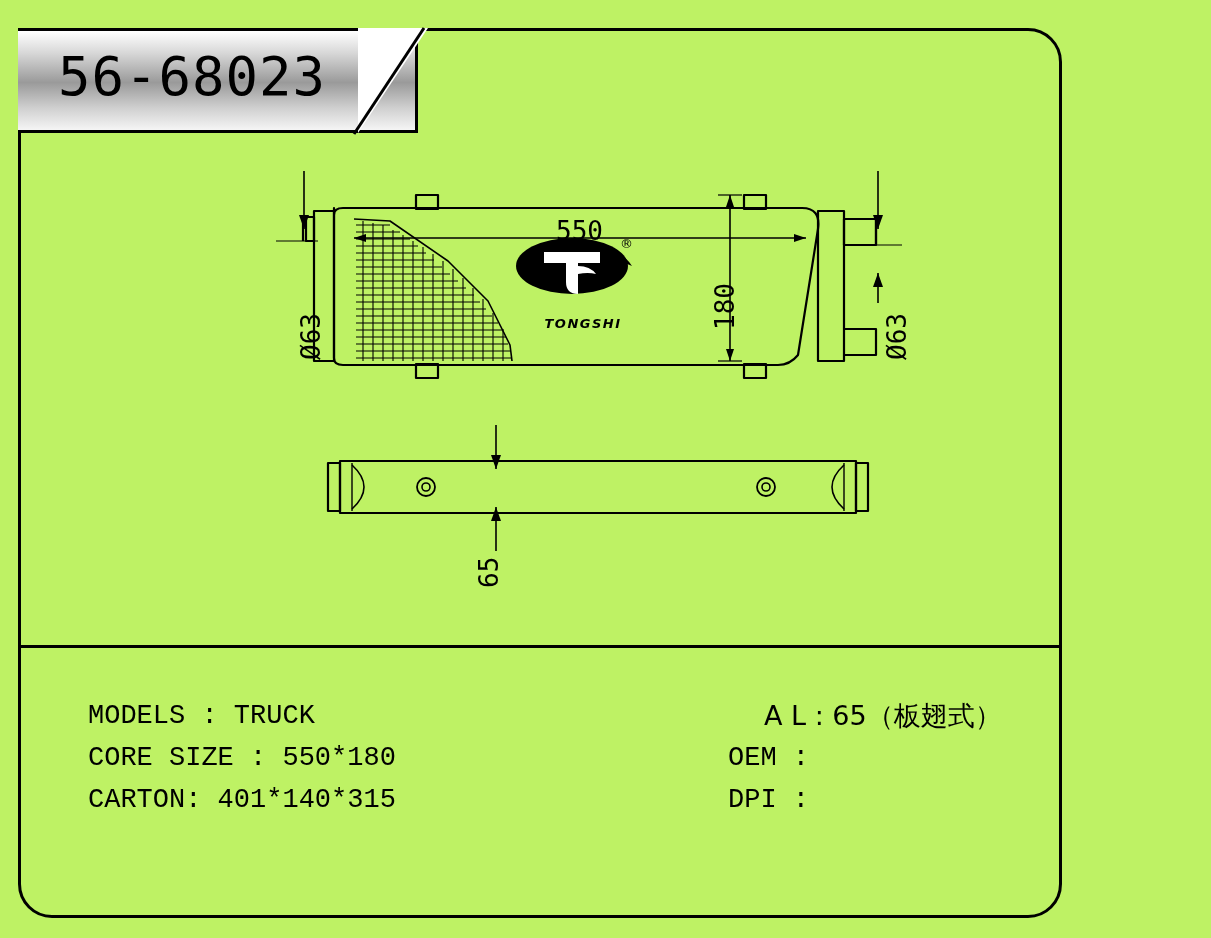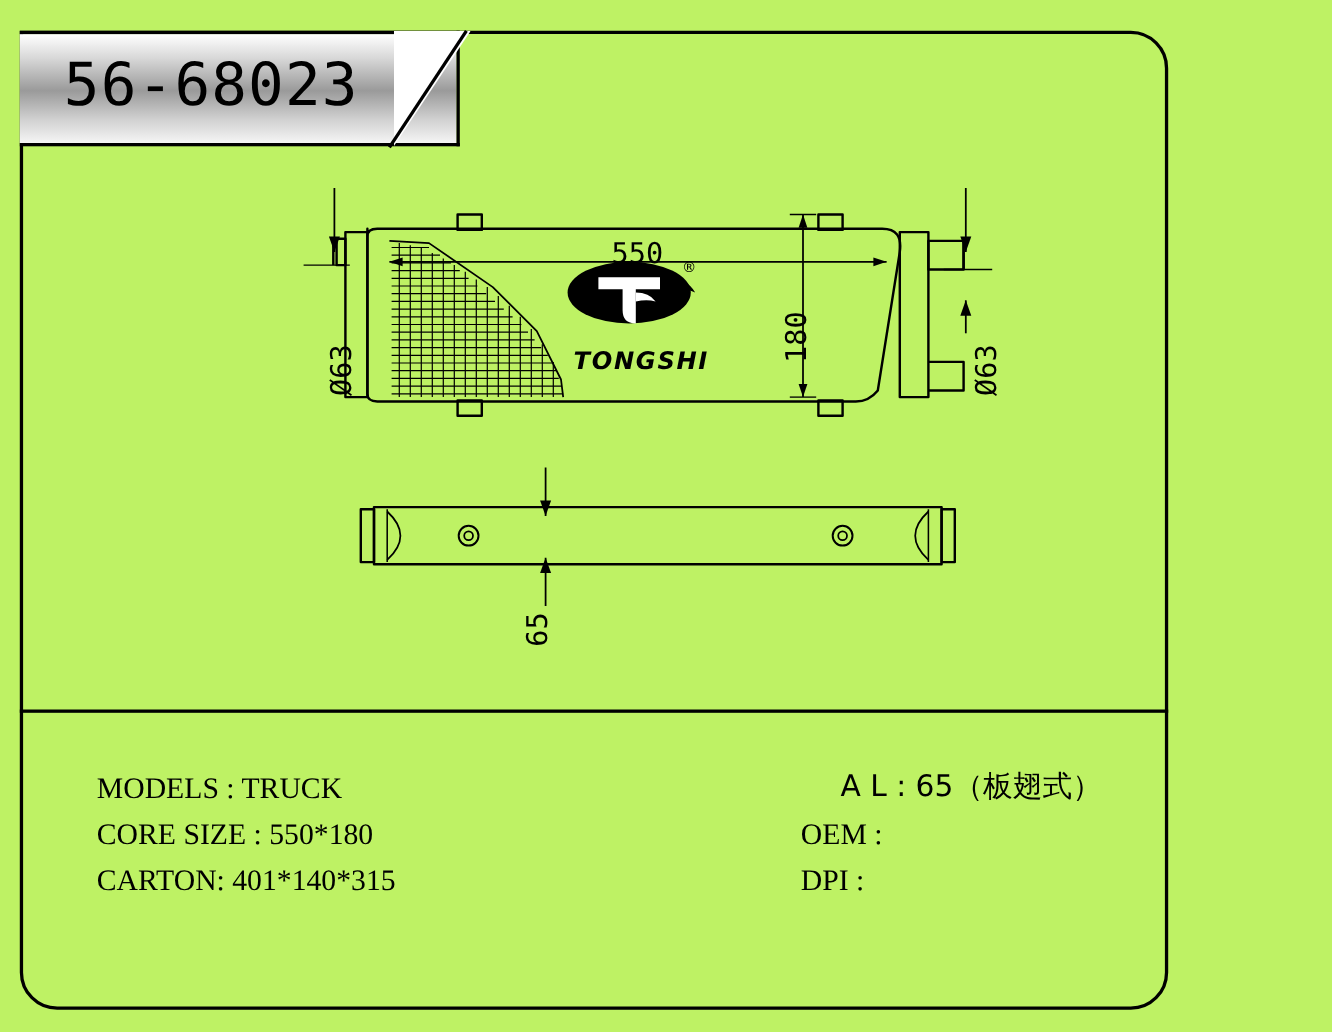--- a/index.html
+++ b/index.html
@@ -46,35 +46,35 @@
 
   
   #drawing{position:absolute;left:18px;top:133px;width:1044px;height:512px;}
   #drawing svg{display:block;}
 
   
   .logo-wrap{position:absolute;left:508px;top:236px;width:150px;height:110px;}
   .logo-text{
     position:absolute;left:0;top:80px;width:150px;text-align:center;
     font-family:"DejaVu Sans", sans-serif;
-    font-weight:bold;font-style:italic;font-size:22px;letter-spacing:1.5px;color:#000;
+    font-weight:bold;font-style:italic;font-size:13px;letter-spacing:1.5px;color:#000;
   }
   .logo-r{
     position:absolute;left:112px;top:0px;font-size:13px;font-family:"DejaVu Sans", sans-serif;color:#000;
   }
 
   
   .dim{position:absolute;font-family:"DejaVu Sans Mono", monospace;font-size:26px;color:#000;white-space:nowrap;}
   .vert{transform:rotate(-90deg);transform-origin:left top;}
 
   
   .spec-left{position:absolute;left:88px;top:695px;}
   .spec-right{position:absolute;left:728px;top:695px;}
   .spec-line{
-    font-family:Liberation Serif, serif;
+    font-family:Liberation Mono, monospace;
     font-size:27px;color:#000;line-height:42px;white-space:nowrap;
   }
   .cjk{font-family:"DejaVu Sans", sans-serif;margin-left:36px;}
 </style>
 </head>
 <body>
 
 <div id="sheet">
 
   <div class="frame"></div>

